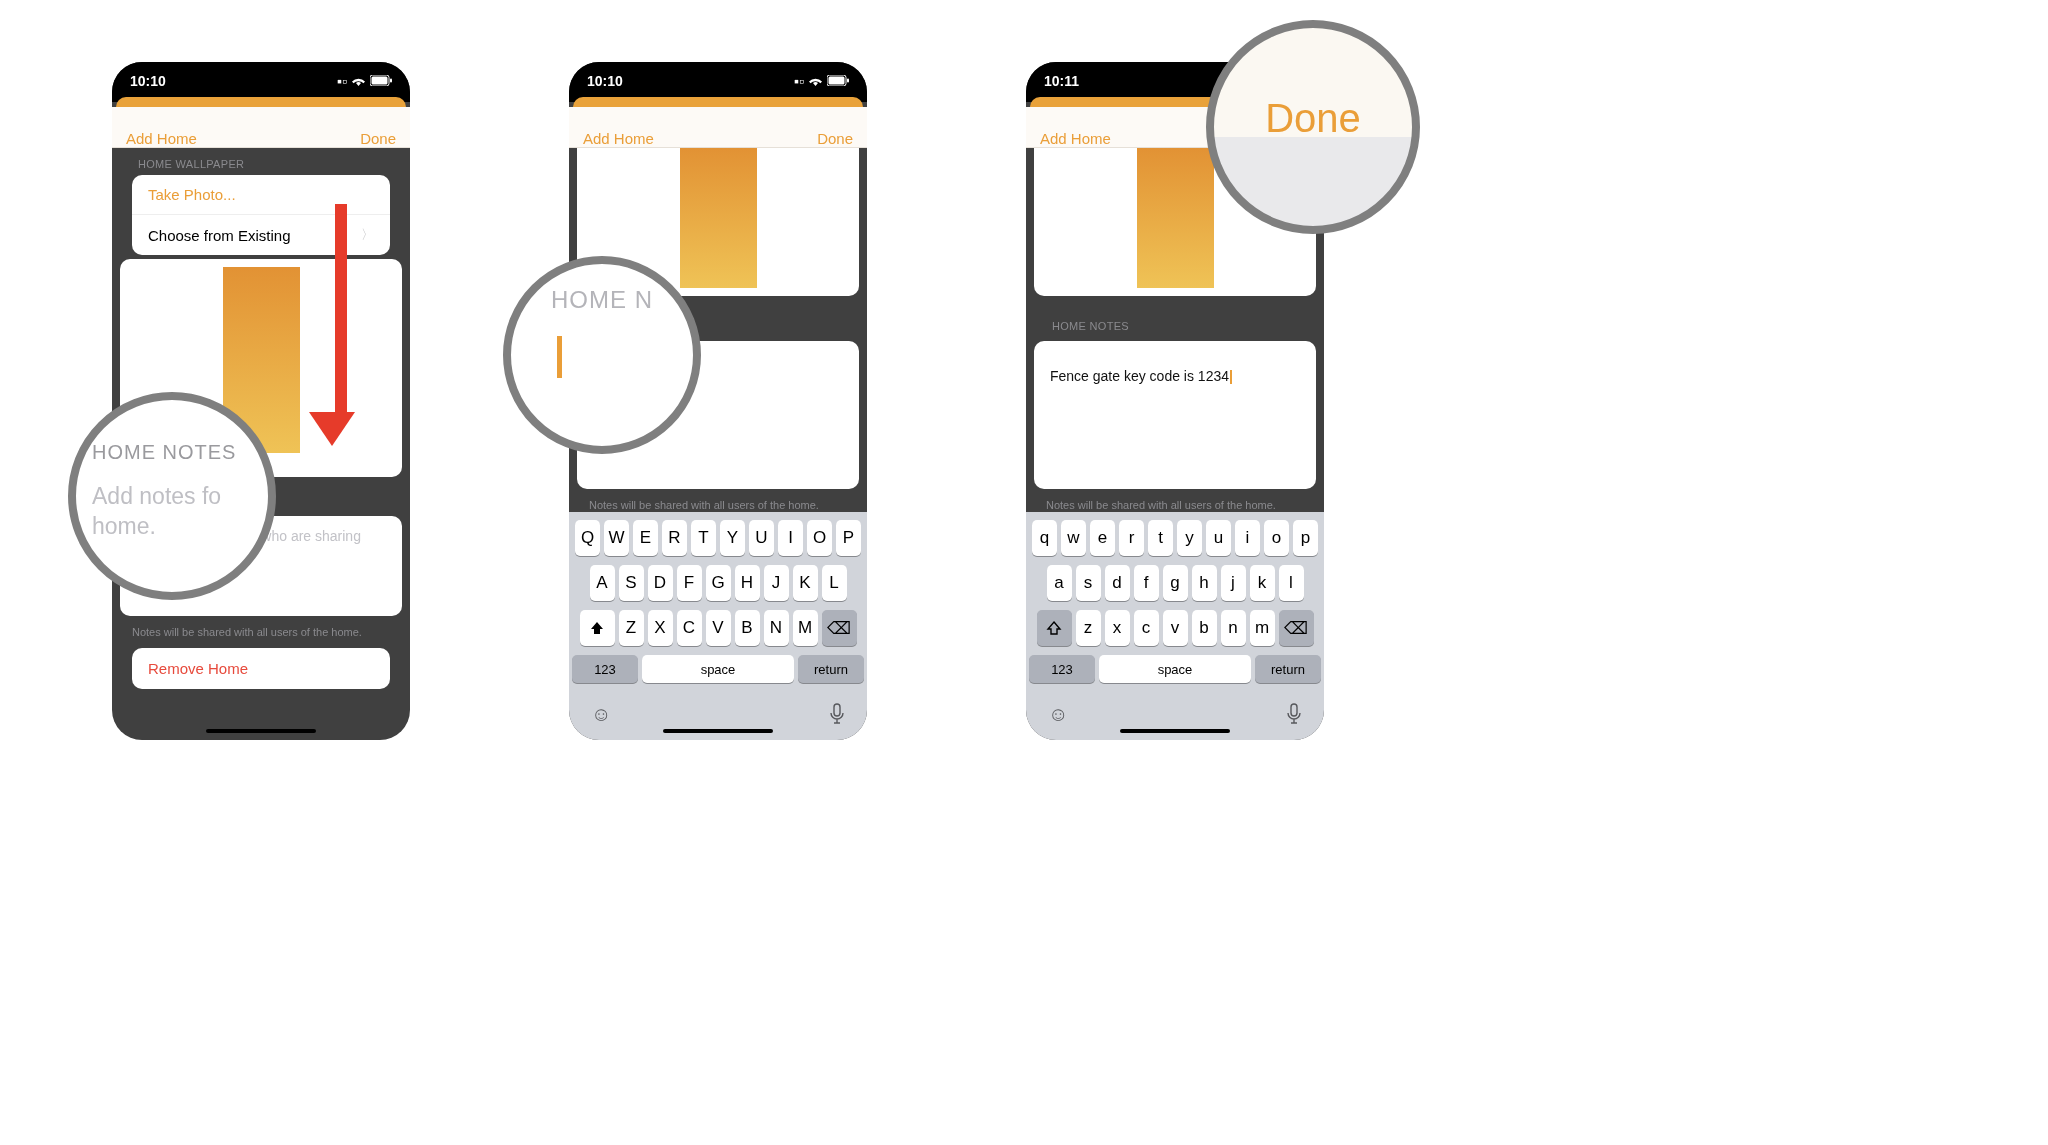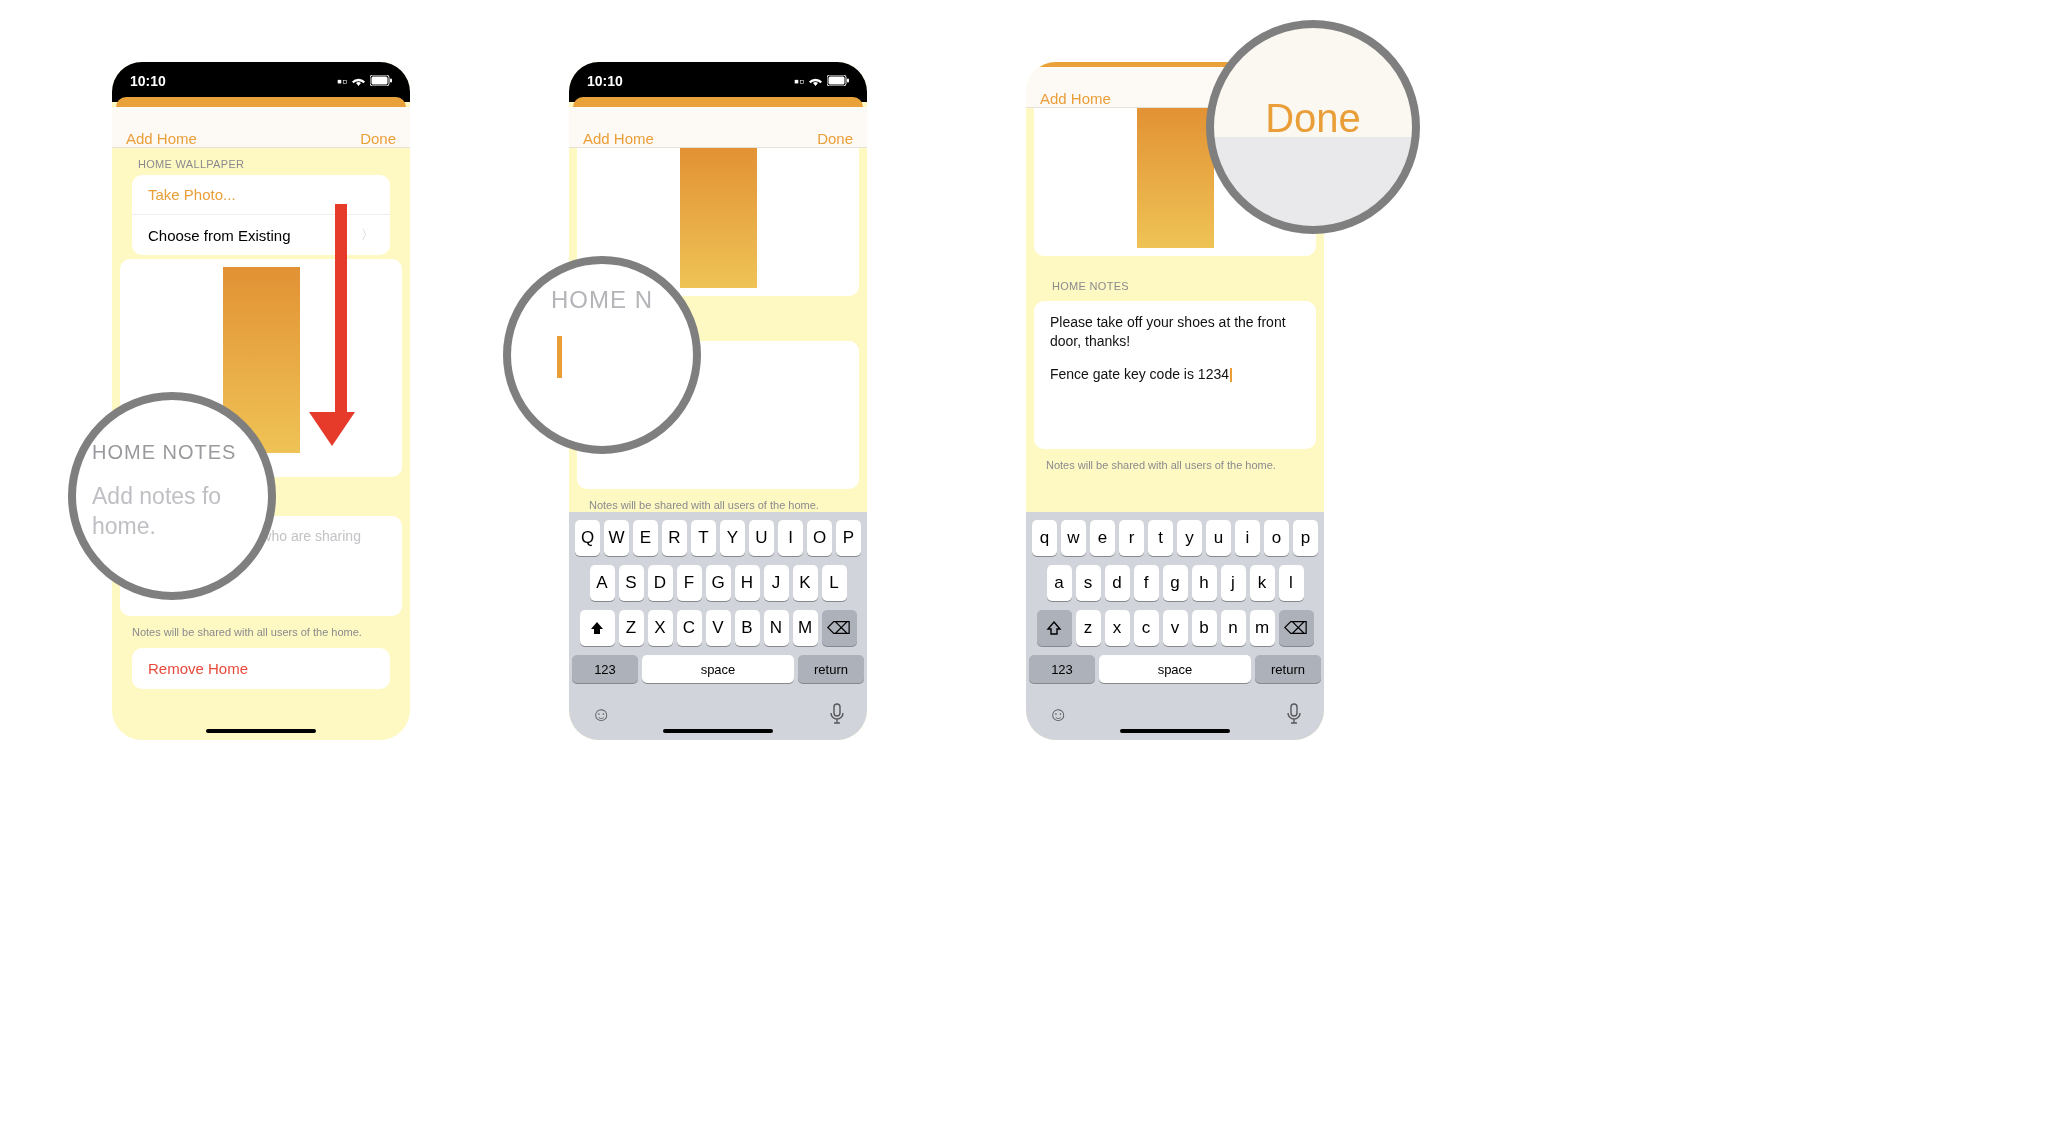--- a/index.html
+++ b/index.html
@@ -8,21 +8,21 @@
     background: #fff;
     font-family: -apple-system, Helvetica, Arial, sans-serif;
     width: 2048px;
     height: 1145px;
     position: relative;
   }
   .phone {
     position: absolute;
     width: 298px;
     height: 678px;
-    background: #fef9c3;
+    background: #404040;
     border-radius: 30px;
     overflow: hidden;
     top: 62px;
   }
   .phone1 { left: 112px; }
   .phone2 { left: 569px; }
   .phone3 { left: 1026px; }
   .status-bar {
     background: #000;
     height: 40px;
@@ -351,31 +351,48 @@
             <rect x="5" y="1" width="6" height="12" rx="3" fill="none" stroke="#57585c" stroke-width="1.4"></rect>
             <path d="M2 10 a6 6 0 0 0 12 0 M8 16 V20 M5 20 H11" fill="none" stroke="#57585c" stroke-width="1.4"></path>
           </svg>
       </span>
     </div>
     <div class="home-indicator"></div>
   </div>
 </div>
 
 <div class="phone phone3">
+  <div class="status-bar">
+    <span>10:11</span>
+    <span class="status-right">
+      <span>▪▫</span>
+      <span>
+        <svg width="15" height="11" viewBox="0 0 15 11">
+            <path d="M7.5 11 L5 8 a4 4 0 0 1 5 0 Z M7.5 6.2 a7 7 0 0 0-5 2 L1 6.6 a9 9 0 0 1 13 0 L12.5 8.2 a7 7 0 0 0-5-2 Z" fill="#fff"></path>
+          </svg>
+      </span>
+      <span>
+        <svg width="22" height="11" viewBox="0 0 22 11">
+            <rect x="0" y="0" width="19" height="11" rx="2.5" fill="none" stroke="#fff" stroke-width="1"></rect>
+            <rect x="1.5" y="1.5" width="16" height="8" rx="1.5" fill="#fff"></rect>
+            <rect x="20" y="3.5" width="2" height="4" rx="1" fill="#fff"></rect>
+          </svg>
+      </span>
+    </span>
+  </div>
   <div class="orange-strip"></div>
   <div class="nav-bar">
     <span>Add Home</span>
     <span style="font-weight:500;">Done</span>
   </div>
   <div style="background:#fff;border-radius:0 0 10px 10px;margin:0 8px;height:148px;display:flex;justify-content:center;">
     <div style="width:77px;height:140px;background:linear-gradient(180deg,#e29234 0%,#efc356 100%);"></div>
   </div>
   <div class="section-header" style="padding-top:24px;">HOME NOTES</div>
   <div class="notes-card" style="min-height:148px;line-height:1.35;">
-    <div>Please take off your shoes at the front door, thanks!</div>
     <div style="height:14px;"></div>
     <span>Fence gate key code is 1234</span><span class="cursor-inline"></span>
   </div>
   <div class="hint">Notes will be shared with all users of the home.</div>
 
   <div class="keyboard">
     <div class="krow">
       <div class="key">q</div>
       <div class="key">w</div>
       <div class="key">e</div>

